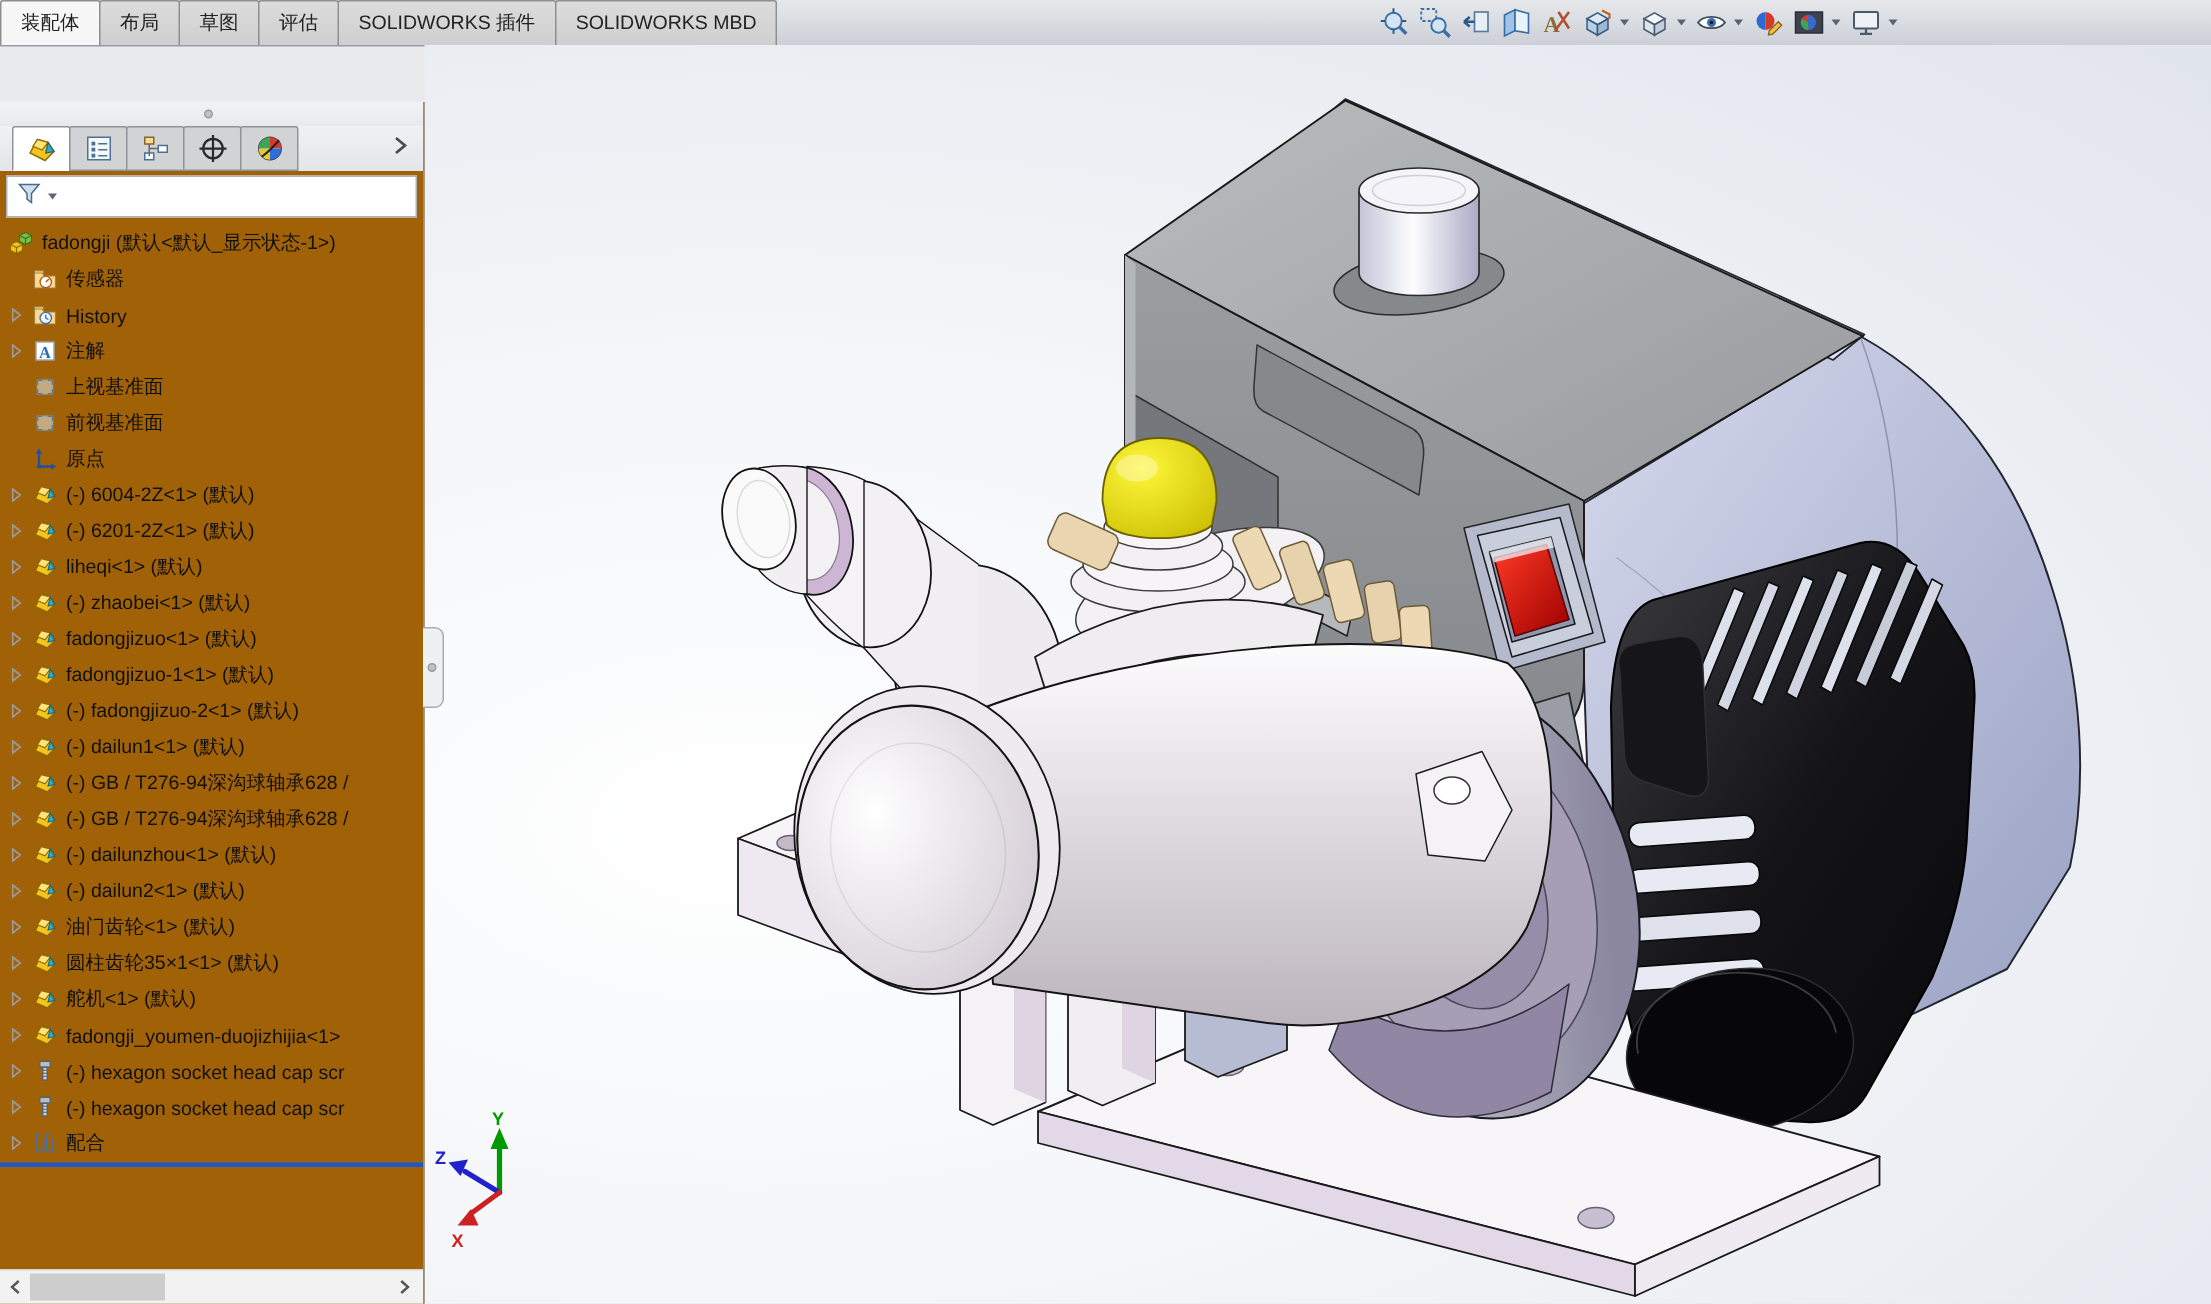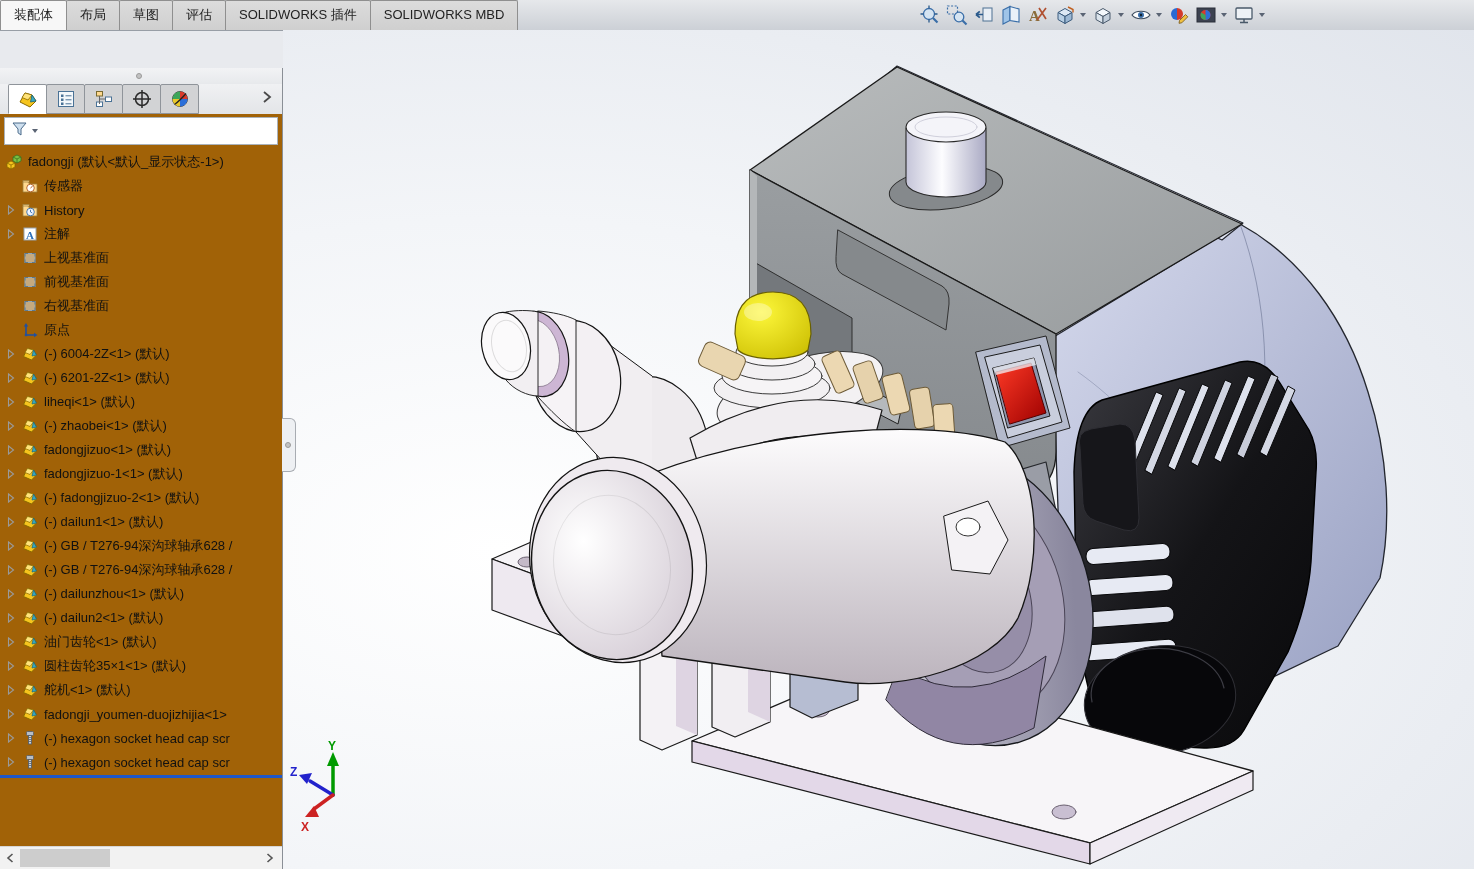--- a/index.html
+++ b/index.html
@@ -279,30 +279,20 @@
             <rect x="3" y="3.5" width="10" height="9" fill="#eaf2f8" fill-opacity=".5" stroke="#8fa8bc"></rect>
             <path d="M3 3.5h3M10 3.5h3M3 12.5h3M10 12.5h3M3 3.5v3M3 9.5v3M13 3.5v3M13 9.5v3" stroke="#5c7a90" fill="none"></path>
           </svg>
         </span>
         <span class="lbl">前视基准面</span>
       </div>
       <div class="trow">
         <span class="caretc"></span>
         <span class="iconc">
           <svg width="16" height="16" viewBox="0 0 16 16">
-            <rect x="3" y="3.5" width="10" height="9" fill="#eaf2f8" fill-opacity=".5" stroke="#8fa8bc"></rect>
-            <path d="M3 3.5h3M10 3.5h3M3 12.5h3M10 12.5h3M3 3.5v3M3 9.5v3M13 3.5v3M13 9.5v3" stroke="#5c7a90" fill="none"></path>
-          </svg>
-        </span>
-        <span class="lbl">右视基准面</span>
-      </div>
-      <div class="trow">
-        <span class="caretc"></span>
-        <span class="iconc">
-          <svg width="16" height="16" viewBox="0 0 16 16">
             <path d="M4 13V4M4 13h9" stroke="#2050a0" stroke-width="1.6" fill="none"></path>
             <path d="M4 1l-2.2 3.5h4.4z" fill="#2050a0"></path>
             <path d="M15.5 13l-3.5-2.2v4.4z" fill="#2050a0"></path>
             <rect x="2.8" y="11.8" width="2.4" height="2.4" fill="#2050a0"></rect>
           </svg>
         </span>
         <span class="lbl">原点</span>
       </div>
       <div class="trow">
         <span class="caretc">
@@ -566,20 +556,34 @@
           </svg>
         </span>
         <span class="iconc">
           <svg width="16" height="16" viewBox="0 0 16 16">
             <rect x="4.5" y="1.5" width="7" height="4" rx="1" fill="#b8bec6" stroke="#5a6068" stroke-width=".9"></rect>
             <rect x="6.5" y="5.5" width="3" height="8.5" fill="#cdd3da" stroke="#5a6068" stroke-width=".9"></rect>
             <path d="M6.5 7.5h3M6.5 9.5h3M6.5 11.5h3" stroke="#5a6068" stroke-width=".8"></path>
           </svg>
         </span>
         <span class="lbl">(-) hexagon socket head cap scr</span>
+      </div>
+      <div class="trow">
+        <span class="caretc">
+          <svg width="8" height="10" viewBox="0 0 8 10">
+            <path d="M1.5 1l5 4-5 4z" fill="none" stroke="#9a9a9a" stroke-width="1.1"></path>
+          </svg>
+        </span>
+        <span class="iconc">
+          <svg width="16" height="16" viewBox="0 0 16 16">
+            <path d="M4.8 1.8c-1.4 0-2.3 1-2.3 2.4v7.2c0 1.5 1 2.5 2.3 2.5s2.3-1 2.3-2.5V4.8" fill="none" stroke="#4a6fa5" stroke-width="1.2"></path>
+            <path d="M11 1.8c-1.4 0-2.3 1-2.3 2.4v7.2c0 1.5 1 2.5 2.3 2.5s2.3-1 2.3-2.5V4.8" fill="none" stroke="#4a6fa5" stroke-width="1.2"></path>
+          </svg>
+        </span>
+        <span class="lbl">配合</span>
       </div>
     </div>
   <div id="rollback-bar"></div>
   <div id="hscroll">
     <span class="arr left">
       <svg width="8" height="10" viewBox="0 0 8 10">
           <path d="M6.5 1L2 5l4.5 4" fill="none" stroke="#555" stroke-width="1.6"></path>
         </svg>
     </span>
     <span class="thumb"></span>

